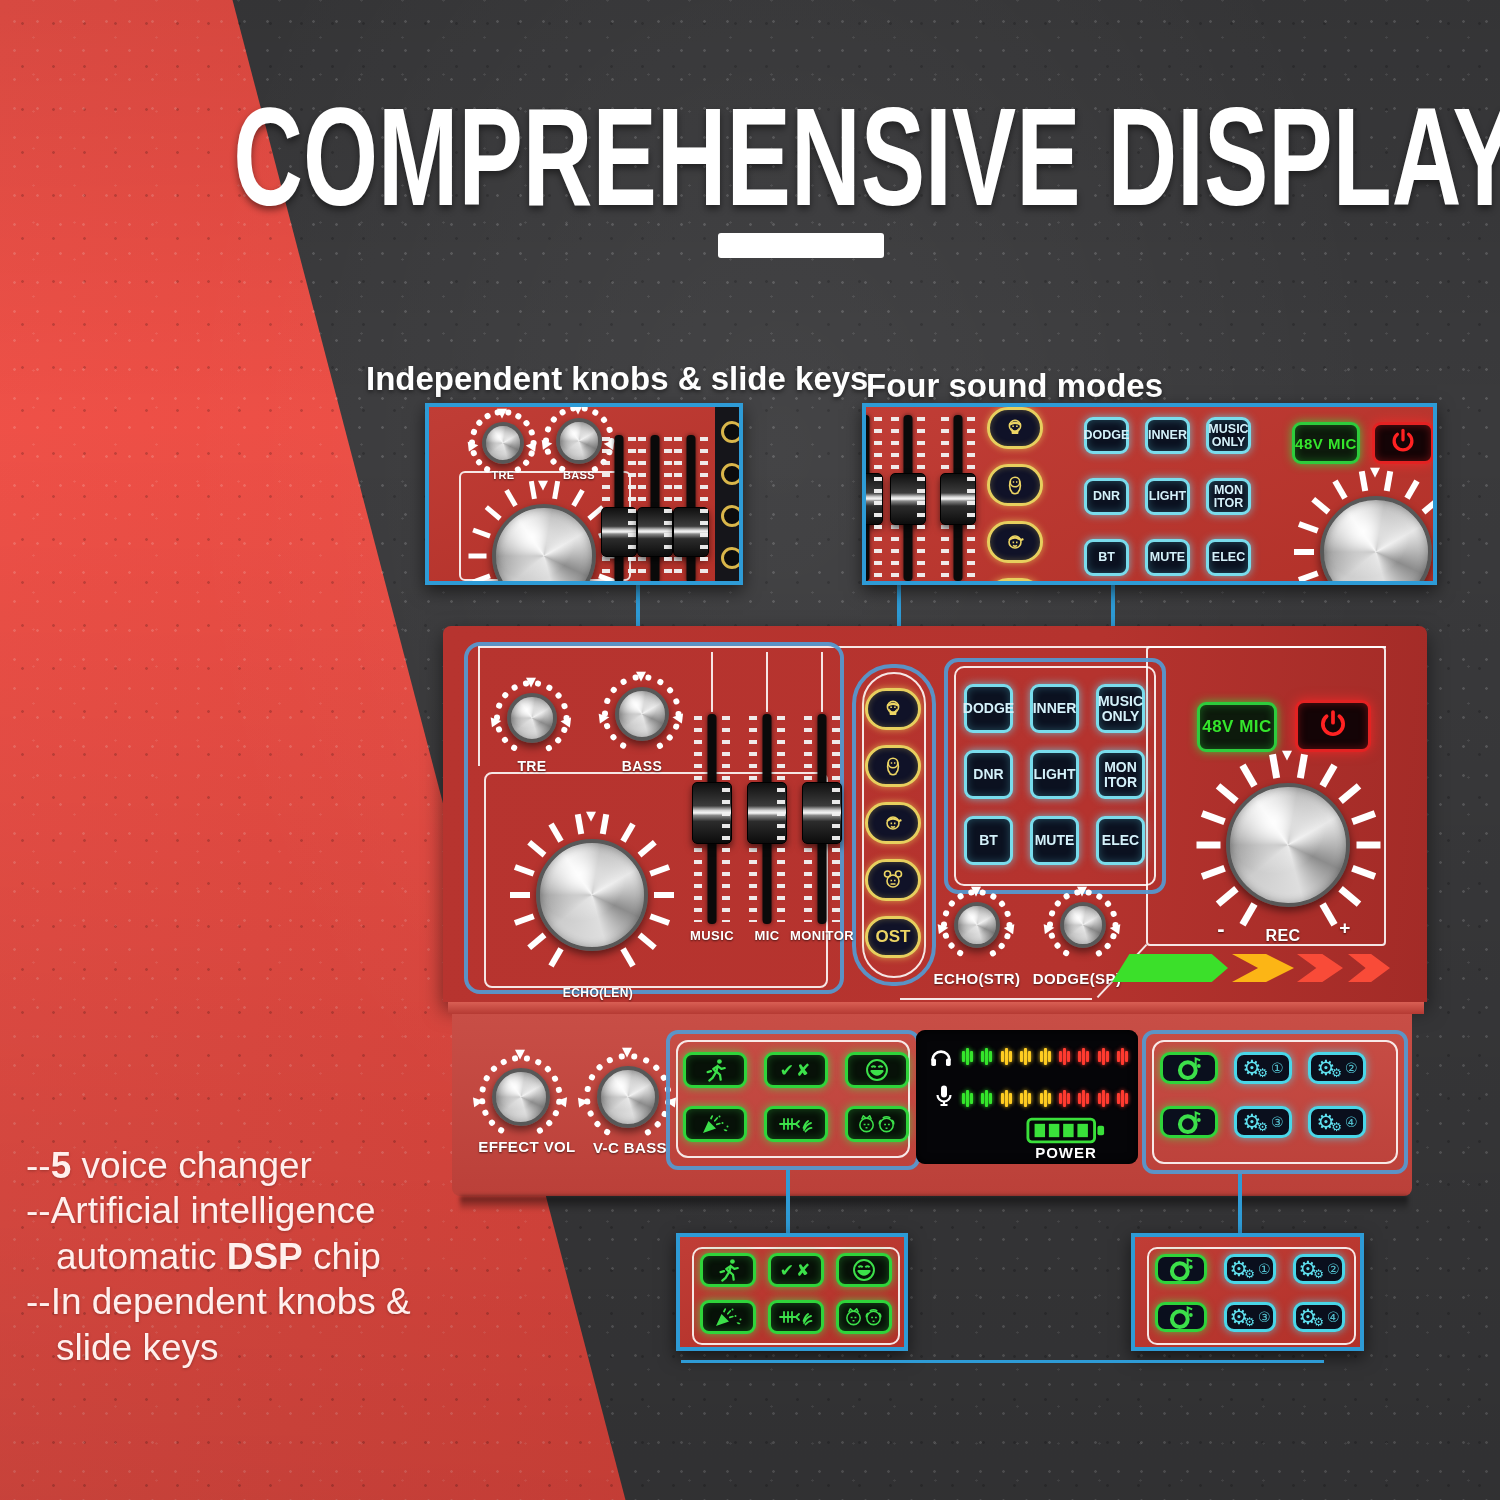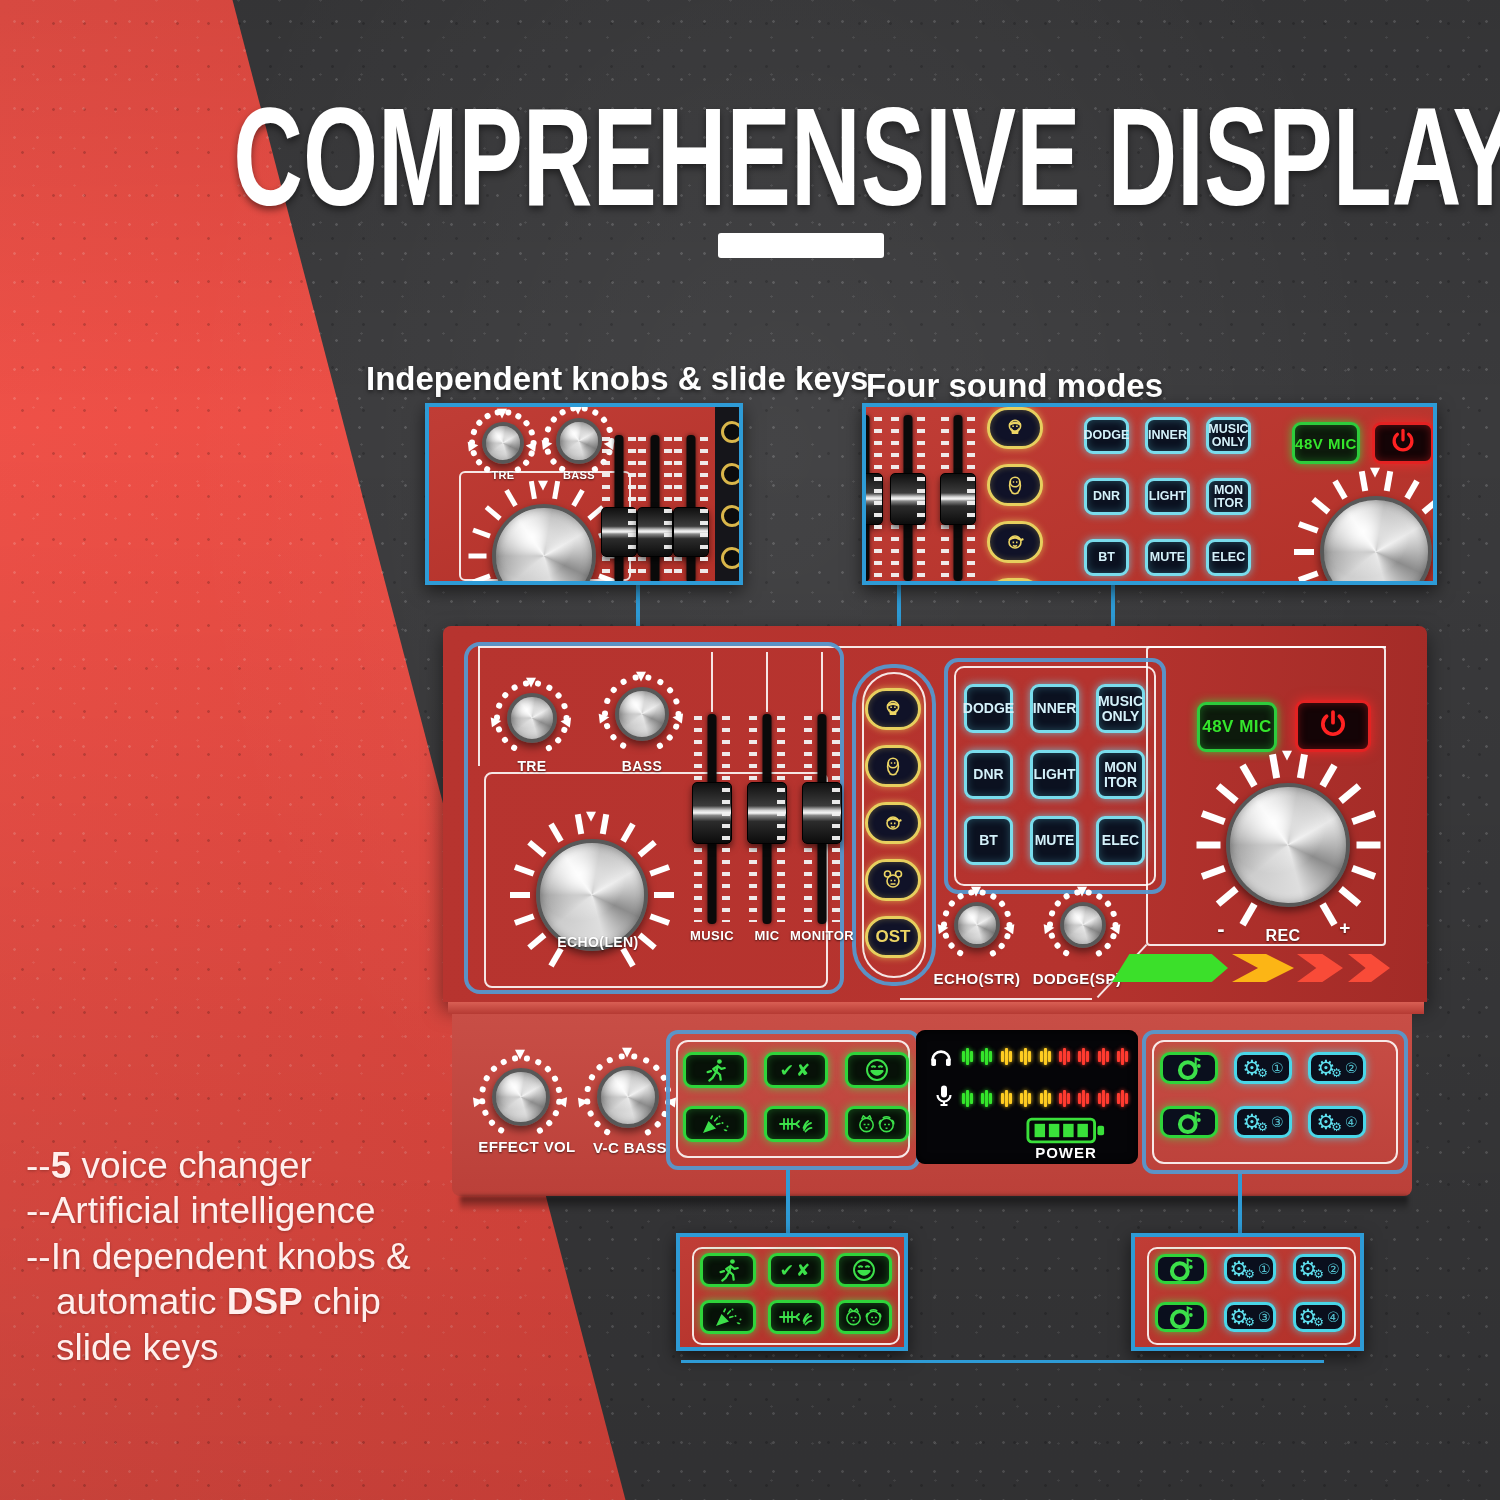--- a/index.html
+++ b/index.html
@@ -380,21 +380,21 @@
       <div class="tick line" style="width: 6px; height: 20px; margin: -10px 0px 0px -3px; transform: rotate(10deg) translateY(-72px);"></div>
       <div class="tick line" style="width: 6px; height: 20px; margin: -10px 0px 0px -3px; transform: rotate(30deg) translateY(-72px);"></div>
       <div class="tick line" style="width: 6px; height: 20px; margin: -10px 0px 0px -3px; transform: rotate(50deg) translateY(-72px);"></div>
       <div class="tick line" style="width: 6px; height: 20px; margin: -10px 0px 0px -3px; transform: rotate(70deg) translateY(-72px);"></div>
       <div class="tick line" style="width: 6px; height: 20px; margin: -10px 0px 0px -3px; transform: rotate(90deg) translateY(-72px);"></div>
       <div class="tick line" style="width: 6px; height: 20px; margin: -10px 0px 0px -3px; transform: rotate(110deg) translateY(-72px);"></div>
       <div class="tick line" style="width: 6px; height: 20px; margin: -10px 0px 0px -3px; transform: rotate(130deg) translateY(-72px);"></div>
       <div class="tick line" style="width: 6px; height: 20px; margin: -10px 0px 0px -3px; transform: rotate(150deg) translateY(-72px);"></div>
       <div class="ptr" style="margin: -7px 0px 0px -6px; transform: rotate(0deg) translateY(-79px);">▼</div>
     </div>
-  <div class="devlabel" style="left:518px;top:934px;width:160px;font-size:14px">ECHO(LEN)</div>
+  <div class="devlabel" style="left:518px;top:986px;width:160px;font-size:12px">ECHO(LEN)</div>
 
   <div class="slider" style="left:694px;top:714px;width:36px;height:210px">
       <div class="track"></div>
       <div class="cap" style="top:68px;width:40px;height:62px"></div>
     </div>
   <div class="slider" style="left:749px;top:714px;width:36px;height:210px">
       <div class="track"></div>
       <div class="cap" style="top:68px;width:40px;height:62px"></div>
     </div>
   <div class="slider" style="left:804px;top:714px;width:36px;height:210px">
@@ -916,17 +916,17 @@
           <span class="g-num">④</span>
         </div>
       </div>
   </div>
 
   <div class="cline" style="left:681px;top:1360px;width:643px;height:3px"></div>
 
   <div id="features">
       <div class="fline"><span>--</span><b>5</b><span> voice changer</span></div>
       <div class="fline"><span>--</span><span>Artificial intelligence</span></div>
+      <div class="fline ind"><span>automatic </span><b>DSP</b><span> chip</span></div>
       <div class="fline"><span>--</span><span>In dependent knobs &amp;</span></div>
-      <div class="fline ind"><span>automatic </span><b>DSP</b><span> chip</span></div>
       <div class="fline ind"><span>slide keys</span></div>
     </div>
 </div>
 
 </body></html>

